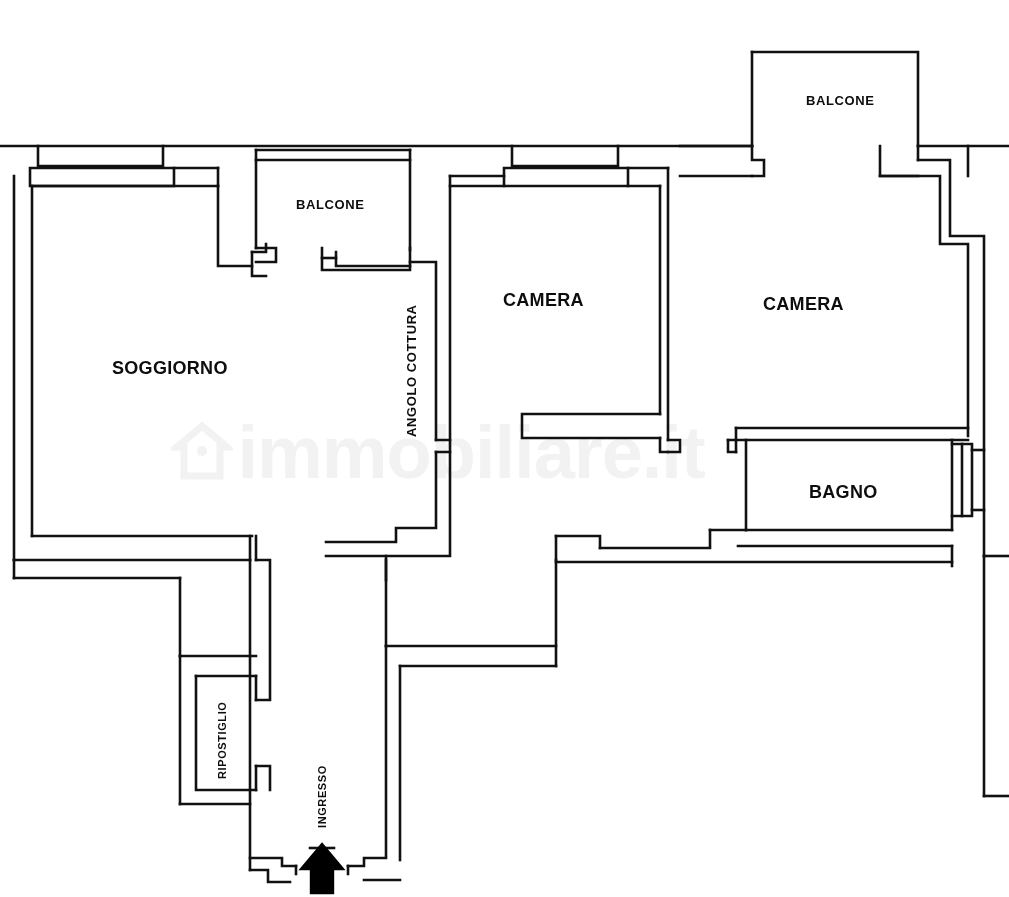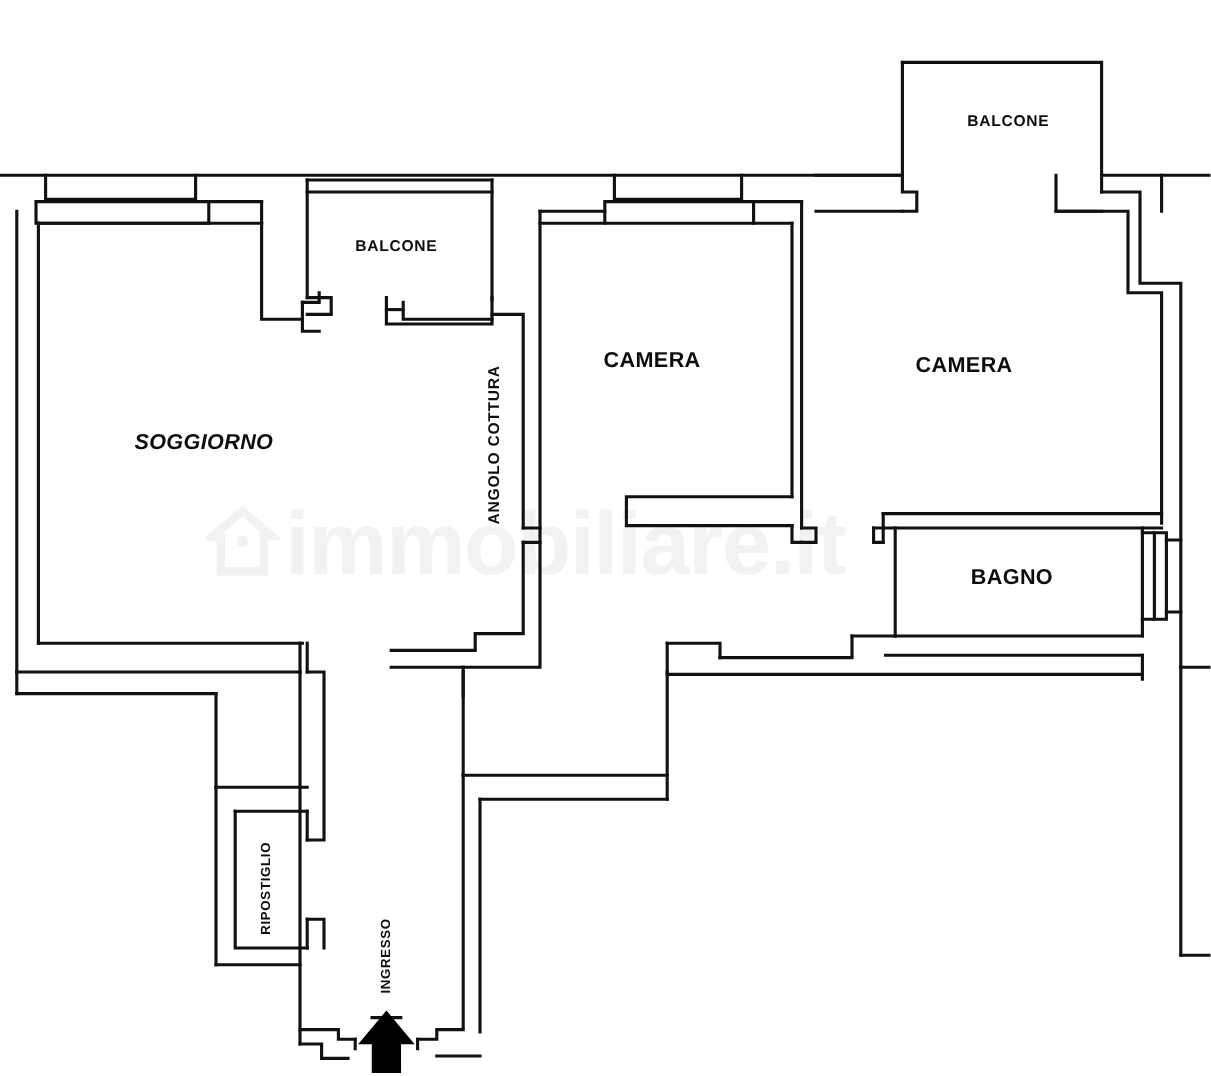--- a/index.html
+++ b/index.html
@@ -197,31 +197,31 @@
       <path d="M364 880 L400 880"></path>
       <path d="M310 848 L334 848"></path>
 
     </g>
 
     <g>
       <path d="M322 844 L343 869 L333 869 L333 893 L311 893 L311 869 L301 869 Z" fill="#000000" stroke="#000000" stroke-width="2.4" stroke-linejoin="miter"></path>
     </g>
   </svg>
 
-  <div class="room-label lbl-lg" style="left:112px; top:358px;font-style:italic;">SOGGIORNO</div>
+  <div class="room-label lbl-lg" style="left:112px; top:358px;">SOGGIORNO</div>
 
   <div class="room-label lbl-md vert-up" style="left:404px; top:437px;">ANGOLO COTTURA</div>
 
   <div class="room-label lbl-md" style="left:296px; top:197px;">BALCONE</div>
 
   <div class="room-label lbl-lg" style="left:503px; top:290px;">CAMERA</div>
 
   <div class="room-label lbl-lg" style="left:763px; top:294px;">CAMERA</div>
 
   <div class="room-label lbl-md" style="left:806px; top:93px;">BALCONE</div>
 
-  <div class="room-label lbl-lg" style="left:809px; top:471px;text-align:right;">BAGNO</div>
+  <div class="room-label lbl-lg" style="left:809px; top:482px;text-align:right;">BAGNO</div>
 
   <div class="room-label lbl-sm vert-up" style="left:216px; top:779px;">RIPOSTIGLIO</div>
 
   <div class="room-label lbl-sm vert-up" style="left:316px; top:828px;">INGRESSO</div>
 
 </div>
 
 </body></html>

